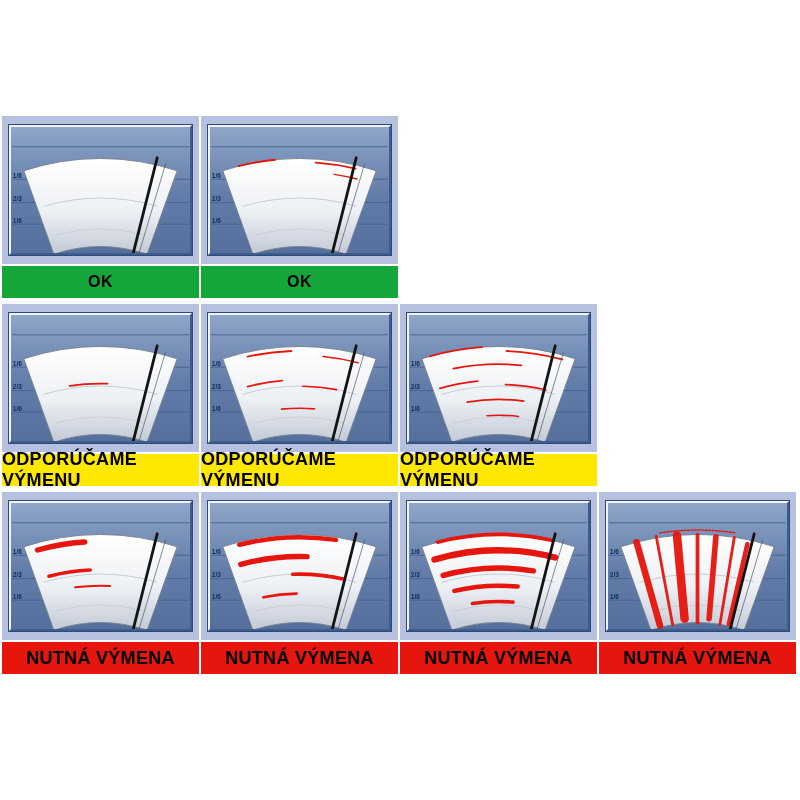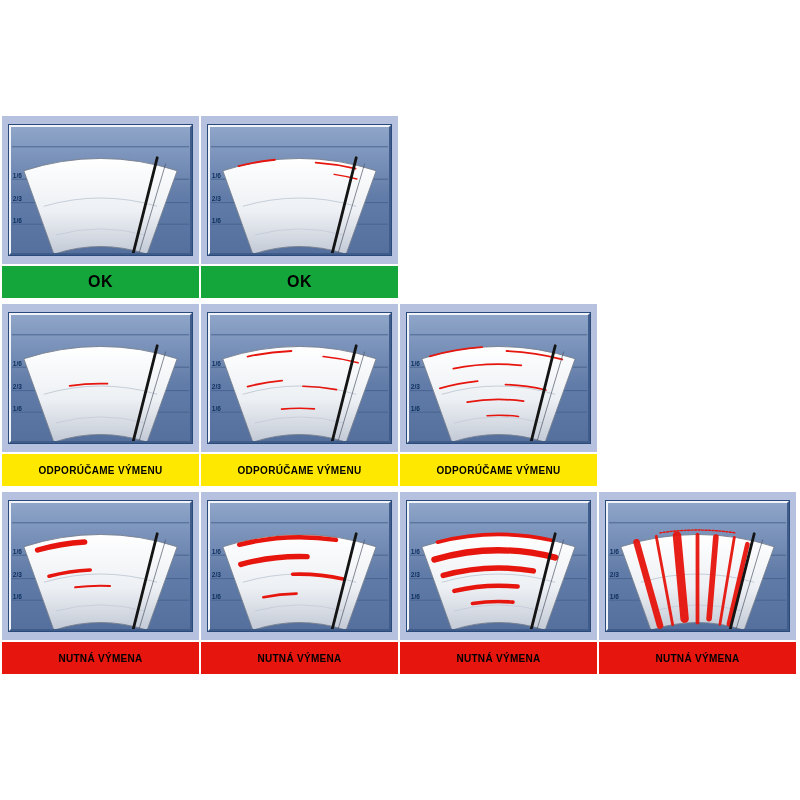--- a/index.html
+++ b/index.html
@@ -23,21 +23,21 @@
     width:179px; height:126px; position:relative;
     border:2px solid;
     border-color:#f0f3f8 #3f5c8b #3f5c8b #f0f3f8;
     box-shadow:0 0 0 1px #2a4a7c;
     background:linear-gradient(#8fa5c9, #617ca8 55%, #55709c);
   }
   .screen svg { position:absolute; left:0; top:0; width:100%; height:100%; display:block; }
   .bar {
     height:32px; border-top:2px solid #ffffff;
     display:flex; align-items:center; justify-content:center;
-    font-weight:bold; font-size:10px; letter-spacing:0.3px; color:#000;
+    font-weight:bold; font-size:18px; letter-spacing:0.3px; color:#000;
   }
   .bar-ok { font-size:16px; letter-spacing:0.5px; }
 </style>
 </head>
 <body>
 
 <div id="board">
     <div class="row">
       <div class="cell">
         <div class="panel">

